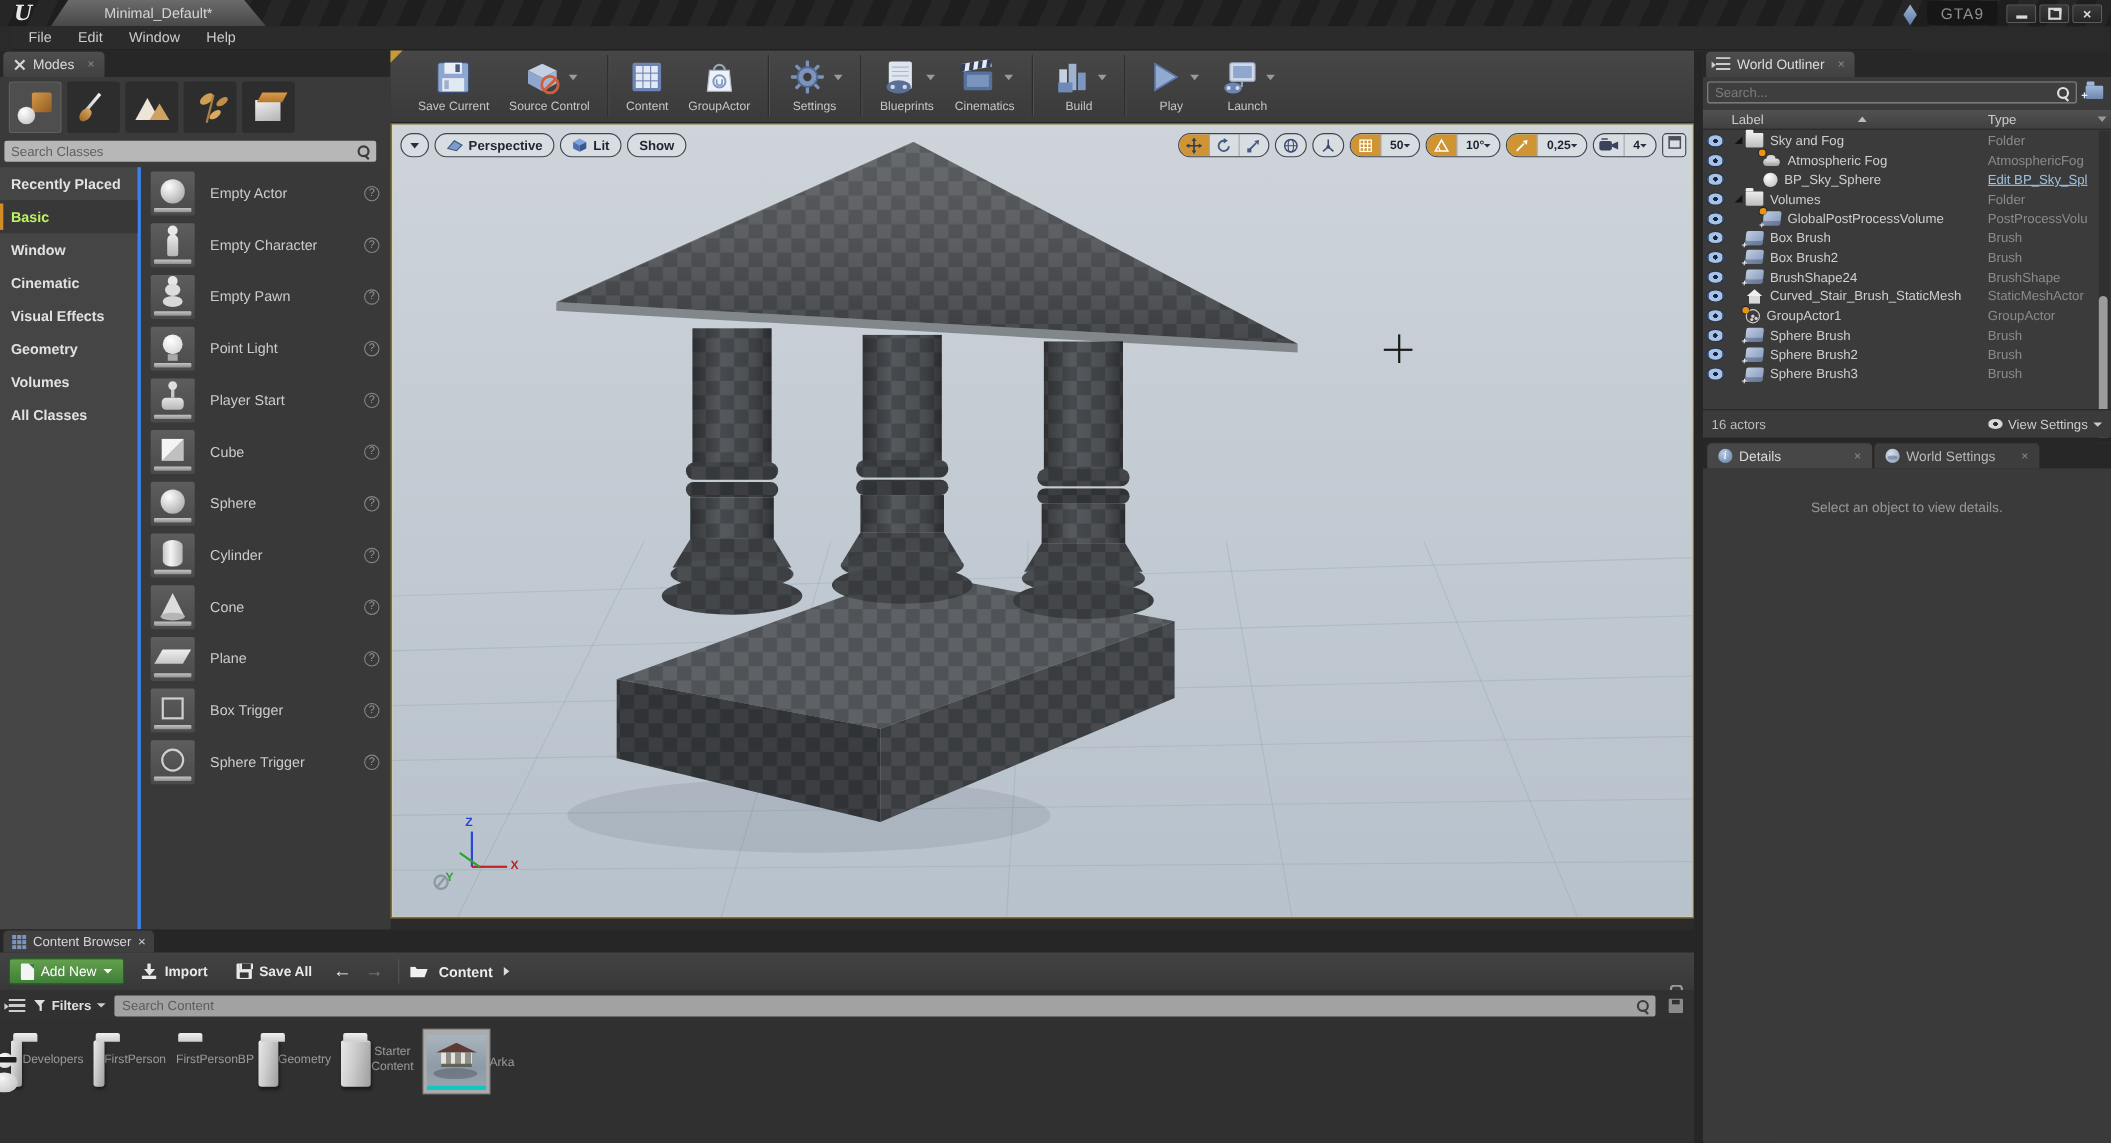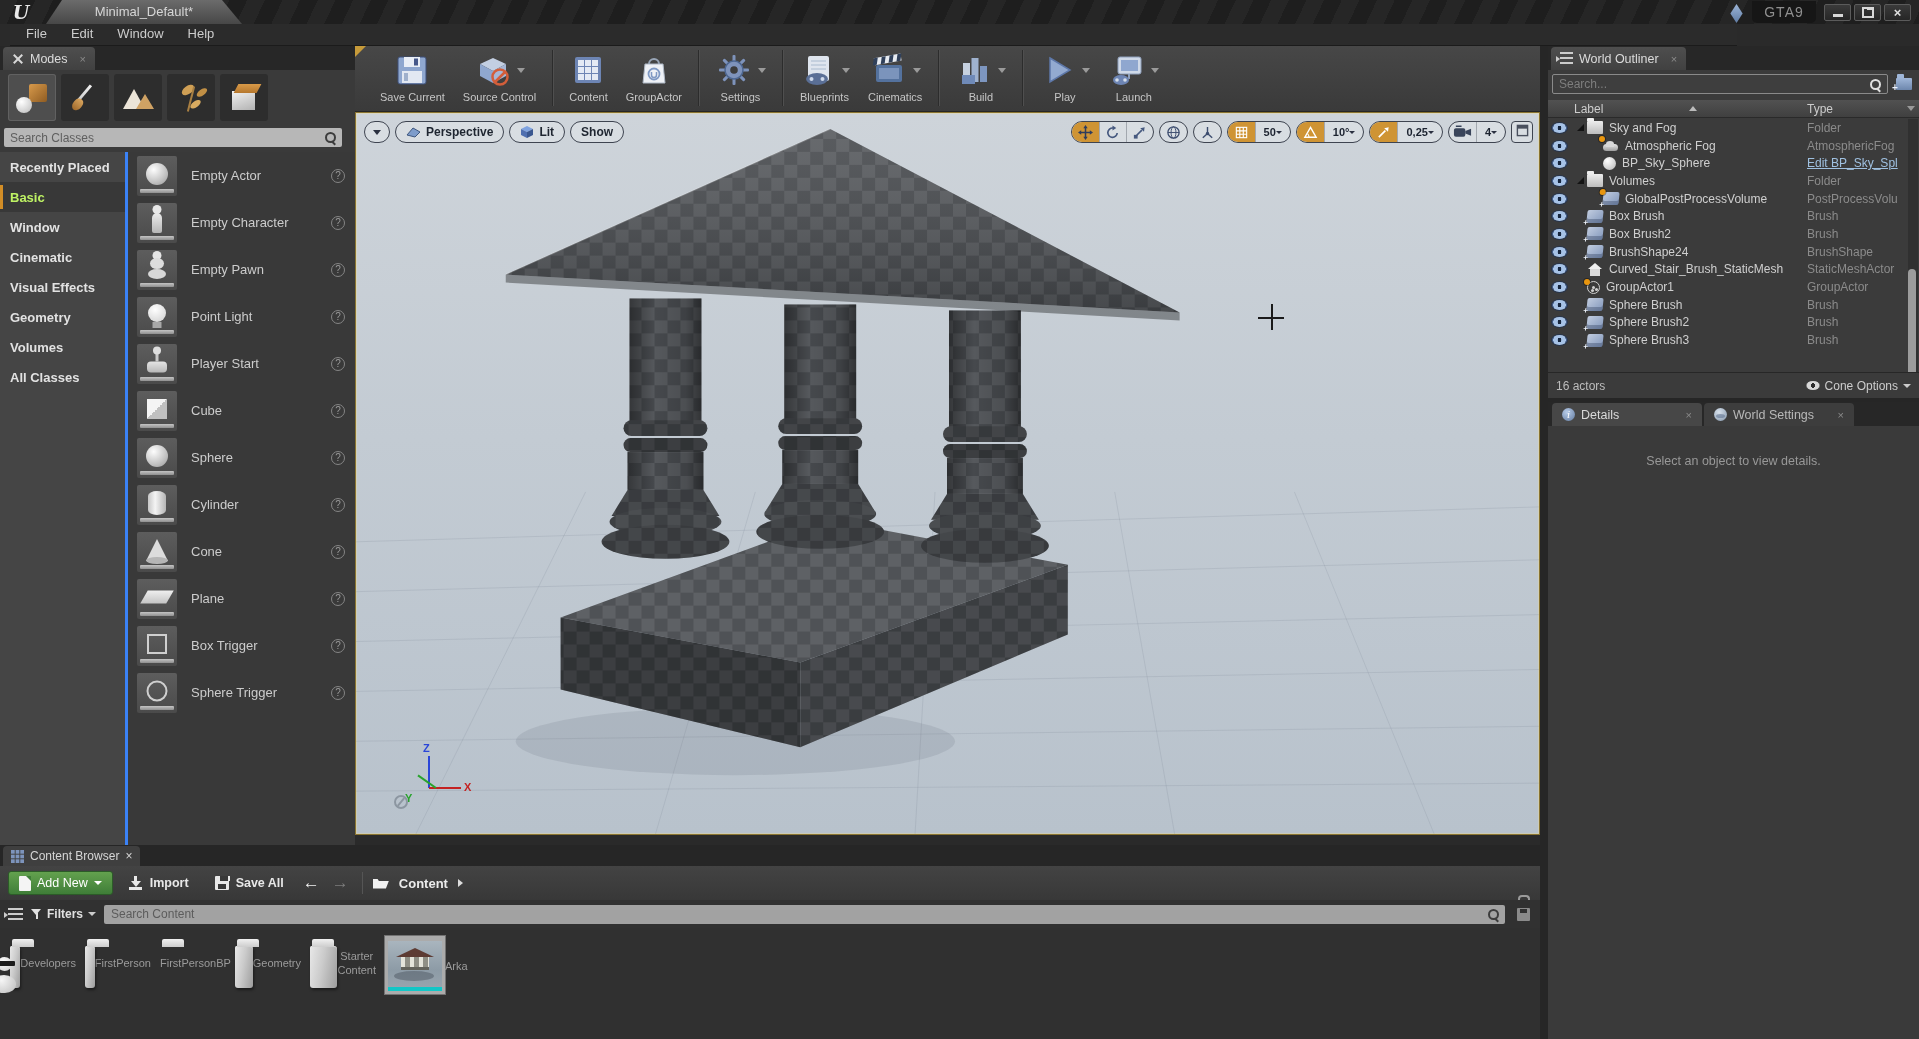--- a/index.html
+++ b/index.html
@@ -960,21 +960,21 @@
           <span class="o-type">Brush</span>
         </div>
       </div>
     <div class="ol-scroll">
         <div class="ol-thumb"></div>
       </div>
     <div class="ol-footer">
       <span>16 actors</span>
       <span class="vo">
         <span class="vo-eye"></span>
-        <span>Cone Options</span>
+        <span>View Settings</span>
         <span class="dd"></span>
       </span>
     </div>
   </div>
   <div class="hsplit-r"></div>
 
   <div class="details">
     <div class="dt-tabs">
       <div class="dt-tab">
         <span class="ic-info">i</span>

